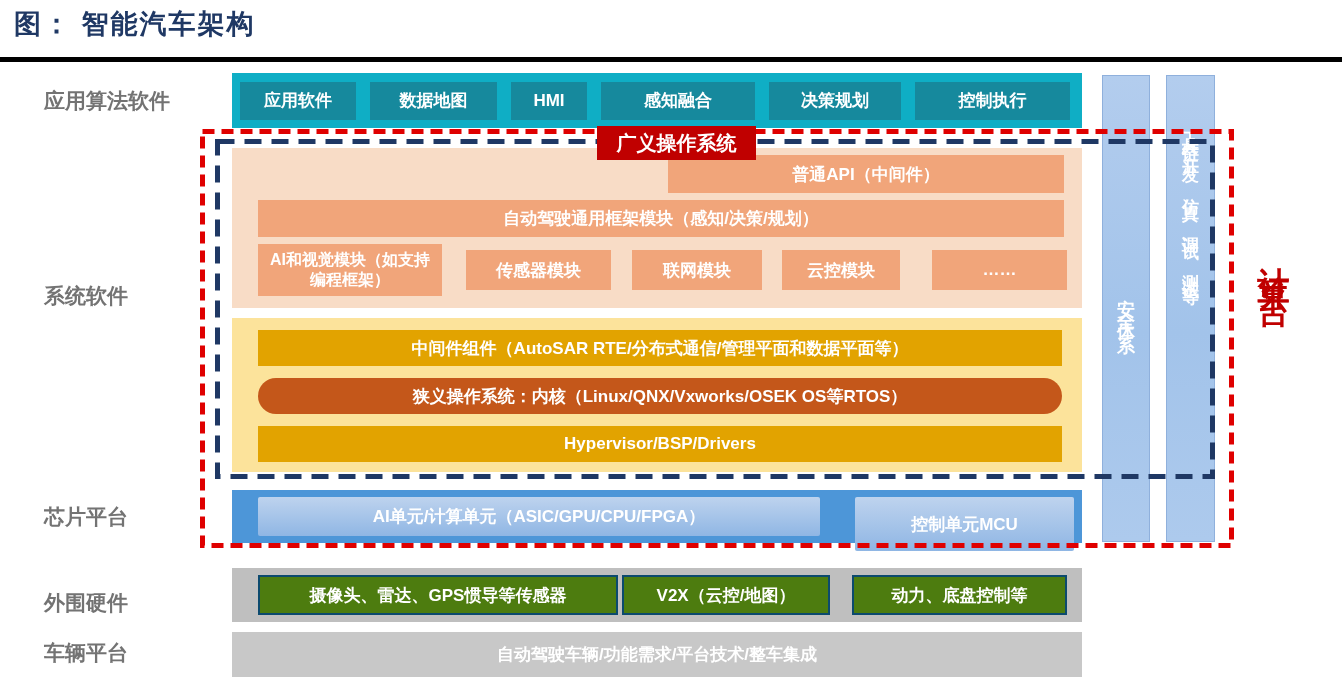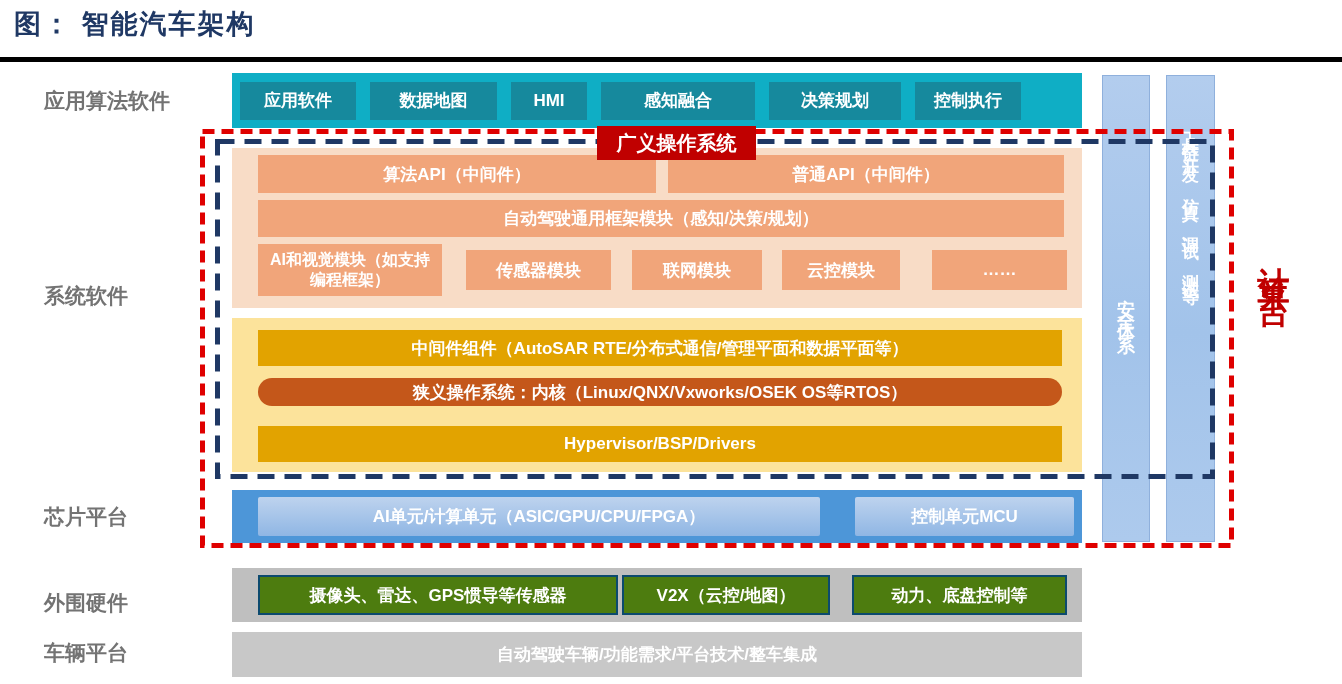--- a/index.html
+++ b/index.html
@@ -84,43 +84,42 @@
   <div class="abs side-label" style="top:503px;">芯片平台</div>
   <div class="abs side-label" style="top:589px;">外围硬件</div>
   <div class="abs side-label" style="top:639px;">车辆平台</div>
 
   <div class="abs teal-row">
     <div class="teal-item" style="width:116px;">应用软件</div>
     <div class="teal-item" style="width:127px;">数据地图</div>
     <div class="teal-item" style="width:76px;">HMI</div>
     <div class="teal-item" style="width:154px;">感知融合</div>
     <div class="teal-item" style="width:132px;">决策规划</div>
-    <div class="teal-item" style="width:106px;">控制执行</div>
+    <div class="teal-item" style="width:155px;">控制执行</div>
   </div>
 
   <div class="abs panel panel-peach">
-    <div class="wbox peach-box" style="left:26px; top:7px; width:398px; height:38px;">算法API（中间件）</div>
     <div class="wbox peach-box" style="left:436px; top:7px; width:396px; height:38px;">普通API（中间件）</div>
     <div class="wbox peach-box" style="left:26px; top:52px; width:806px; height:37px;">自动驾驶通用框架模块（感知/决策/规划）</div>
     <div class="wbox peach-box small" style="left:26px;  top:96px;  width:184px; height:52px; padding:0 6px;">AI和视觉模块（如支持编程框架）</div>
     <div class="wbox peach-box" style="left:234px; top:102px; width:145px; height:40px;">传感器模块</div>
     <div class="wbox peach-box" style="left:400px; top:102px; width:130px; height:40px;">联网模块</div>
     <div class="wbox peach-box" style="left:550px; top:102px; width:118px; height:40px;">云控模块</div>
     <div class="wbox peach-box" style="left:700px; top:102px; width:135px; height:40px;">……</div>
   </div>
 
   <div class="abs panel panel-yellow">
     <div class="wbox amber-band" style="left:26px; top:12px;  width:804px; height:36px;">中间件组件（AutoSAR RTE/分布式通信/管理平面和数据平面等）</div>
-    <div class="wbox rust-band" style="left:26px; top:60px;  width:804px; height:28px;border-radius:18px;">狭义操作系统：内核（Linux/QNX/Vxworks/OSEK OS等RTOS）</div>
+    <div class="wbox rust-band" style="left:26px; top:60px;  width:804px; height:36px;border-radius:18px;">狭义操作系统：内核（Linux/QNX/Vxworks/OSEK OS等RTOS）</div>
     <div class="wbox amber-band" style="left:26px; top:108px; width:804px; height:36px;">Hypervisor/BSP/Drivers</div>
   </div>
 
   <div class="abs panel panel-blue">
     <div class="wbox chip-box" style="left:26px;  top:7px; width:562px; height:39px;">AI单元/计算单元（ASIC/GPU/CPU/FPGA）</div>
-    <div class="wbox chip-box" style="left:623px; top:7px; width:219px; height:39px;">控制单元MCU</div>
+    <div class="wbox chip-box" style="left:623px; top:7px; width:219px; height:54px;">控制单元MCU</div>
   </div>
 
   <div class="abs panel panel-gray">
     <div class="wbox gray-box" style="left:26px;  top:7px; width:360px; height:40px;">摄像头、雷达、GPS惯导等传感器</div>
     <div class="wbox gray-box" style="left:390px; top:7px; width:208px; height:40px;">V2X（云控/地图）</div>
     <div class="wbox gray-box" style="left:620px; top:7px; width:215px; height:40px;">动力、底盘控制等</div>
   </div>
 
   <div class="abs panel panel-vehicle">自动驾驶车辆/功能需求/平台技术/整车集成</div>
 

